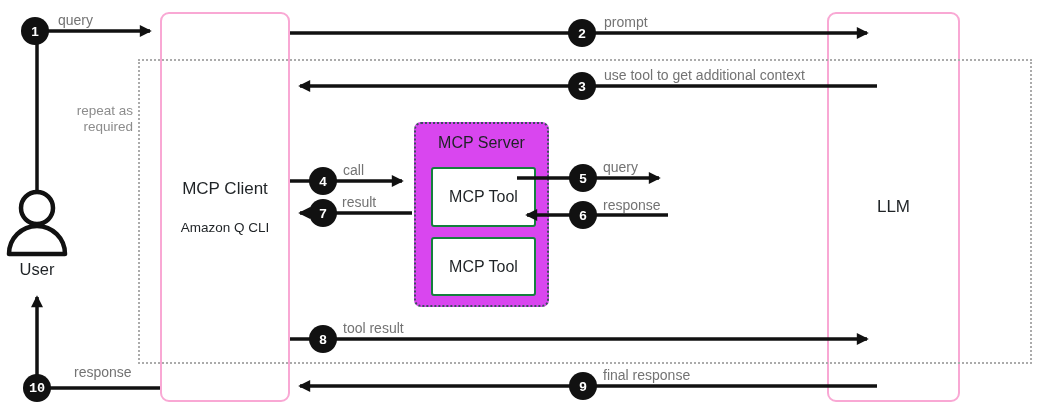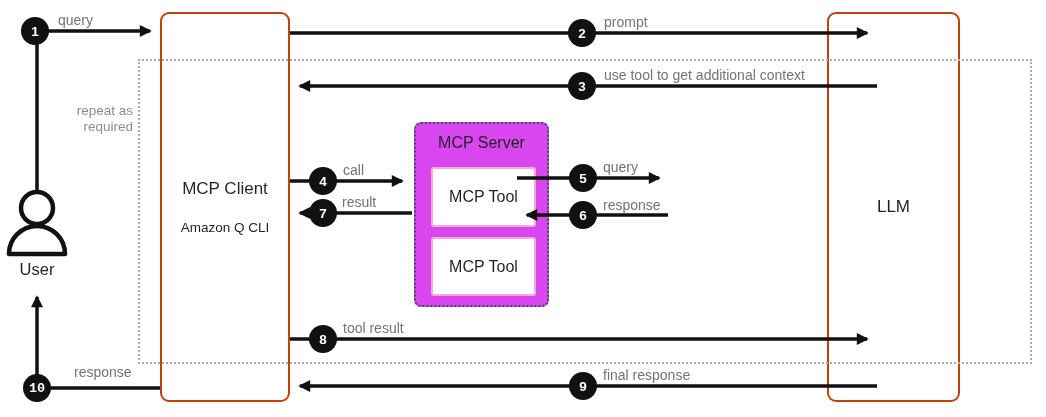--- a/index.html
+++ b/index.html
@@ -2,37 +2,37 @@
 <html><head>
 <meta charset="utf-8">
 <style>
   html,body { margin:0; padding:0; background:#ffffff; }
   .stage {
     position:relative; width:1046px; height:417px; background:#ffffff;
     font-family:"Liberation Sans", sans-serif; color:#1a1a1a; overflow:hidden;
   }
   .box {
     position:absolute; box-sizing:border-box; background:#ffffff;
-    border:2px solid #c2410c; display:flex; flex-direction:column;
+    border:2px solid #f9a8d4; display:flex; flex-direction:column;
     align-items:center; justify-content:center; z-index:1; text-align:center;
   }
   .lifeline { border-radius:9px; }
   .smallbox { border-radius:4px; }
   .client-title, .llm-title, .tool-title, .ds-title { font-size:17px; color:#1f2326; }
   .client-sub { font-size:13.5px; margin-top:21px; color:#1f2326; }
   .server {
     position:absolute; box-sizing:border-box; left:414px; top:122px; width:135px; height:185px;
     border:2px dotted #3b4f5e; border-radius:7px; background:#d946ef; z-index:1;
   }
   .server-title {
     position:absolute; left:0; top:10px; width:100%; text-align:center;
     font-size:16px; color:#1f2326;
   }
   .tool { position:absolute; left:15px; width:105px; height:60px;
-    box-sizing:border-box; background:#fff; border:2px solid #f9a8d4; border-radius:3px;
+    box-sizing:border-box; background:#fff; border:2px solid #15803d; border-radius:3px;
     display:flex; align-items:center; justify-content:center; font-size:16px; color:#1f2326; }
   .tool1 { top:43px; }
   .tool2 { top:113px; height:59px; }
   .loopbox {
     position:absolute; box-sizing:border-box; left:138px; top:59px; width:894px; height:305px;
     border:2px dotted #ababab; z-index:2; pointer-events:none;
   }
   .looplabel {
     position:absolute; left:56px; top:60px; width:77px; text-align:right;
     font-size:13.5px; line-height:16px; color:#8c8c8c; z-index:2;margin-top:43px;

